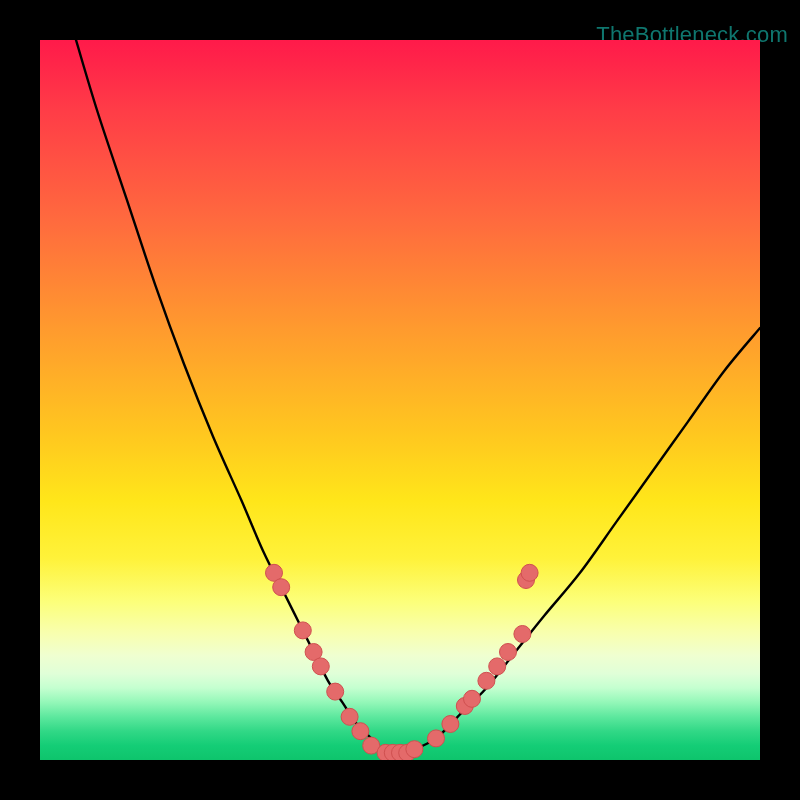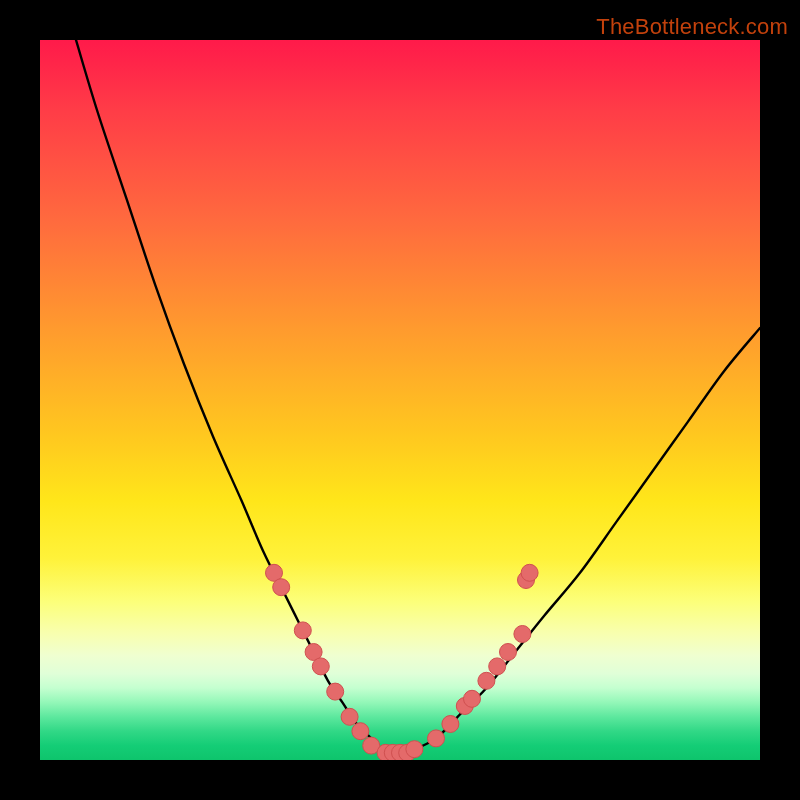--- a/index.html
+++ b/index.html
@@ -45,23 +45,23 @@
       #e0ffd8 88%,
       #c4ffd0 90%,
       #93f7b8 92%,
       #5de89e 94%,
       #31d886 96%,
       #14cd76 98%,
       #0ec46c 100%);
   }
   .watermark {
     position: absolute;
-    top: 14px;
+    top: 22px;
     right: 12px;
-    color: #c2410c;
+    color: #0f766e;
     font-size: 22px;
     font-weight: 500;
     letter-spacing: 0.2px;
     user-select: none;
   }
   svg.curve {
     position: absolute;
     left: 0; top: 0;
     width: 100%;
     height: 100%;

